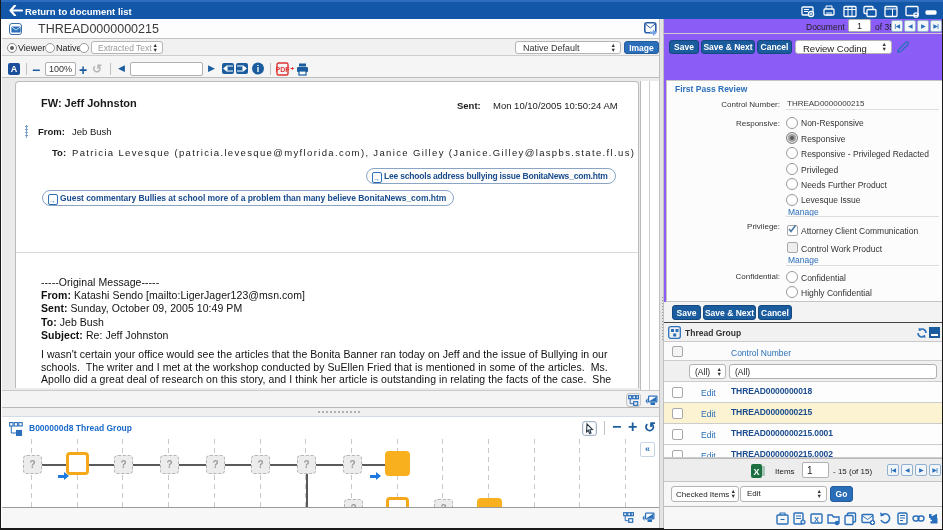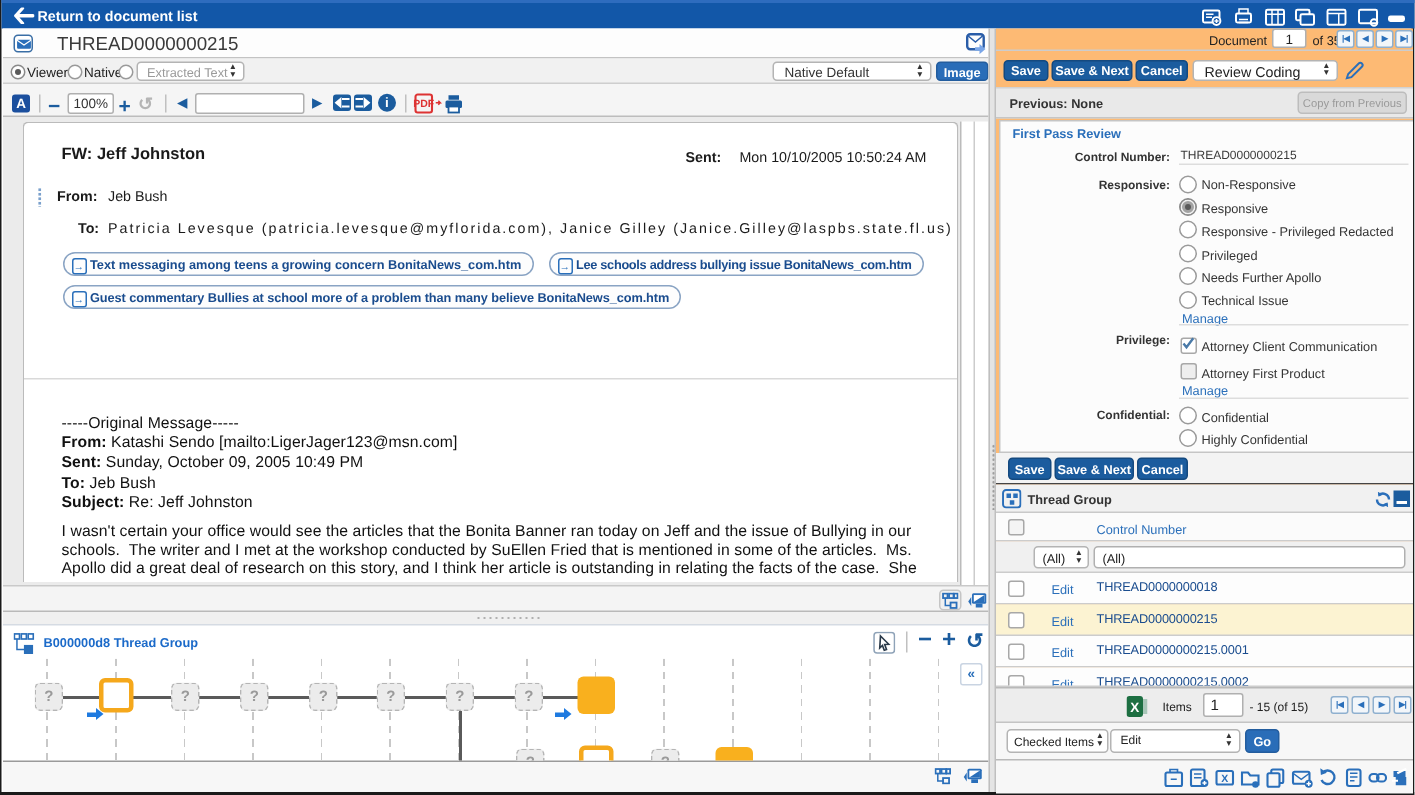--- a/index.html
+++ b/index.html
@@ -18,21 +18,21 @@
 #docbox { left:13px; top:3px; width:624px; height:307px; background:#fff; border:1px solid #bbb; border-radius:4px 4px 0 0; border-bottom:none; overflow:hidden; }
 #vscroll { left:638px; top:3px; width:19px; height:309px; background:#fff; border-left:1px solid #bbb; }
 #viewfoot { left:1px; top:390px; width:657px; height:18px; background:#f4f4f4; border-top:1px solid #c9c9c9; border-bottom:1px solid #b9b9b9; }
 #hsplit { left:1px; top:408px; width:657px; height:8px; background:#f0f0f0; }
 #tpanelhead { left:1px; top:416px; width:657px; height:23px; background:#fff; border-top:1px solid #d5dbe3; }
 #tviz { left:1px; top:439px; width:657px; height:69px; background:#fff; border-bottom:1px solid #9a9a9a; overflow:hidden; }
 #tfoot { left:1px; top:508px; width:657px; height:20px; background:#f7f7f7; }
 
 #vsplit { left:658px; top:19px; width:5px; height:509px; background:#e4e4e4; border-left:1px solid #bfbfbf; border-right:1px solid #bfbfbf; }
 
-#rp { left:663px; top:19px; width:278px; height:509px; background:#fdba74; }
+#rp { left:663px; top:19px; width:278px; height:509px; background:#8b5cf6; }
 .r1 { left:0; top:0; width:278px; height:15px; border-bottom:1px solid #ccc; }
 .r2 { left:0; top:15px; width:278px; height:43px; }
 .r3 { left:0; top:39px; width:278px; height:21px; background:#e9e9e9; border-top:1px solid #d2d2d2; border-bottom:1px solid #c6c6c6; }
 #form { left:2px; top:61px; width:276px; height:222px; background:#fcfcfc; border:1px solid #c5c5c5; border-right:none; }
 #fsave { left:0; top:283px; width:278px; height:20px; background:#f3f3f3; }
 #tg { left:0; top:303px; width:278px; height:206px; border-top:1.5px solid #444; }
 
 .btn { position:absolute; background:#1b5c9e; color:#fff; font-weight:bold; font-size:8.5px; text-align:center; border-radius:3px; border:1px solid #14497f; white-space:nowrap; }
 .sel { position:absolute; background:#fff; border:1px solid #b4b4b4; border-radius:3px; font-size:10px; color:#333; white-space:nowrap; }
 .sel .ud { position:absolute; right:4px; top:50%; transform:translateY(-50%); font-size:5.5px; color:#333; line-height:5px; }
@@ -43,25 +43,25 @@
 .radio.big { width:12px; height:12px; }
 .radio.big.on { background:#a2a2a2; box-shadow:inset 0 0 0 1px #f2f2f2; border-color:#8a8a8a; }
 .radio.big.on:after { left:3px; top:3px; width:4px; height:4px; background:#5a5a5a; }
 .check { position:absolute; width:11px; height:11px; background:#fff; border:1px solid #a8a8a8; border-radius:2px; }
 .navb { position:absolute; width:12px; height:12px; background:#f2f6fa; border:1px solid #8fb0cf; border-radius:2px; color:#2a6fba; font-size:5.5px; text-align:center; line-height:11px; font-weight:bold; overflow:hidden; letter-spacing:-0.5px; }
 .blue { color:#2a6fba; }
 .pill { position:absolute; height:16px; border:1px solid #8aa4c4; border-radius:9px; background:#fdfdfd; font-size:8.5px; font-weight:bold; color:#1a4c8e; line-height:15px; padding:0 7px 0 17px; white-space:nowrap; }
 .pill:before { content:""; position:absolute; left:5px; top:3px; width:8px; height:9px; border:1.2px solid #2a6fba; border-radius:2px; }
 .pill:after { content:"\2192"; position:absolute; left:6px; top:2px; font-size:7px; color:#2a6fba; }
 .bodytxt { font-size:10.5px; color:#111; line-height:13.8px; white-space:nowrap; letter-spacing:0.06px; }
-.flabel { position:absolute; left:0; width:113px; text-align:right; font-size:8px; font-weight:bold; color:#333; white-space:nowrap; }
+.flabel { position:absolute; left:0; width:113px; text-align:right; font-size:8px; font-weight:normal; color:#333; white-space:nowrap; }
 .fopt { position:absolute; left:134px; font-size:8.5px; color:#333; white-space:nowrap; }
 .tgrow { position:absolute; left:0; width:278px; height:21px; background:#fdfdfd; border-bottom:1px solid #ccc; }
 .tge { position:absolute; left:37px; top:6px; font-size:8.5px; color:#2a6fba; }
-.tgv { position:absolute; left:67px; top:4px; font-size:8.5px; font-weight:normal; color:#1a4c8e; letter-spacing:-0.1px; }
+.tgv { position:absolute; left:67px; top:4px; font-size:8.5px; font-weight:bold; color:#1a4c8e; letter-spacing:-0.1px; }
 #grid { background-image:repeating-linear-gradient(to right, transparent 0, transparent 29px, #c8c8c8 29px, #c8c8c8 30px, transparent 30px, transparent 45.7px); -webkit-mask-image:repeating-linear-gradient(to bottom, #000 0, #000 5px, transparent 5px, transparent 9px); mask-image:repeating-linear-gradient(to bottom, #000 0, #000 5px, transparent 5px, transparent 9px); }
 .qs { position:absolute; width:19px; height:19px; background:#ececec; border:1.5px dashed #b5b5b5; border-radius:4px; color:#9a9a9a; font-size:10px; font-weight:bold; text-align:center; line-height:17px; }
 .qs:after { content:"?"; }
 .arrow { position:absolute; width:0; height:0; }
 .arrow:before { content:""; position:absolute; left:0; top:2.5px; width:6px; height:3px; background:#1e7ae0; }
 .arrow:after { content:""; position:absolute; left:6px; top:0; border-left:5px solid #1e7ae0; border-top:4px solid transparent; border-bottom:4px solid transparent; }
 </style>
 </head>
 <body>
 <div id="page">
@@ -170,21 +170,20 @@
   <div id="viewer" class="abs">
     <div id="docbox" class="abs">
       <div class="abs" style="left:25px;top:15px;font-size:11px;font-weight:bold;color:#1a1a1a">FW: Jeff Johnston</div>
       <div class="abs" style="left:441px;top:18px;font-size:9.5px;font-weight:bold;color:#1a1a1a">Sent:</div>
       <div class="abs" style="left:477px;top:18px;font-size:9.5px;color:#1a1a1a">Mon 10/10/2005 10:50:24 AM</div>
       <div class="abs" style="left:9px;top:43px;width:3px;height:13px;background-image:radial-gradient(circle, #7aa0cc 1px, transparent 1.2px);background-size:3px 3px;"></div>
       <div class="abs" style="left:22px;top:44px;font-size:9.5px;font-weight:bold;color:#1a1a1a">From:</div>
       <div class="abs" style="left:56px;top:44px;font-size:9.5px;color:#1a1a1a">Jeb Bush</div>
       <div class="abs" style="left:36px;top:65px;font-size:9.5px;font-weight:bold;color:#1a1a1a">To:</div>
       <div class="abs" style="left:56px;top:65px;font-size:9.5px;color:#1a1a1a;letter-spacing:1.35px">Patricia Levesque (patricia.levesque@myflorida.com), Janice Gilley (Janice.Gilley@laspbs.state.fl.us)</div>
-      <div class="pill" style="left:26px;top:86px">Text messaging among teens a growing concern BonitaNews_com.htm</div>
       <div class="pill" style="left:26px;top:108px;letter-spacing:-0.05px">Guest commentary Bullies at school more of a problem than many believe BonitaNews_com.htm</div>
       <div class="pill" style="left:350px;top:86px;letter-spacing:-0.2px">Lee schools address bullying issue BonitaNews_com.htm</div>
       <div class="abs" style="left:0;top:170px;width:624px;height:1px;background:#d9d9d9"></div>
       <div class="abs bodytxt" style="left:25px;top:194px;line-height:13.2px">-----Original Message-----<br>
 <b>From:</b> Katashi Sendo [mailto:LigerJager123@msn.com]<br>
 <b>Sent:</b> Sunday, October 09, 2005 10:49 PM<br>
 <b>To:</b> Jeb Bush<br>
 <b>Subject:</b> Re: Jeff Johnston</div>
       <div class="abs bodytxt" style="left:25px;top:266px;line-height:12.7px">I wasn't certain your office would see the articles that the Bonita Banner ran today on Jeff and the issue of Bullying in our<br>
 schools.&nbsp; The writer and I met at the workshop conducted by SuEllen Fried that is mentioned in some of the articles.&nbsp; Ms.<br>
@@ -297,53 +296,49 @@
       <div class="btn" style="left:37px;top:6px;width:54px;height:14px;line-height:13px">Save &amp; Next</div>
       <div class="btn" style="left:93px;top:6px;width:35px;height:14px;line-height:13px">Cancel</div>
       <div class="sel" style="left:131px;top:6px;width:97px;height:14px">
           <span style="position:absolute;left:7px;top:2px;font-size:9.5px;color:#222">Review Coding</span>
           <span class="ud">▲<br>▼</span>
         </div>
       <svg class="abs" style="left:232px;top:6px" width="14" height="14" viewBox="0 0 15 15">
           <path d="M2 13 L3 10 L10.5 2.5 a1.6 1.6 0 0 1 2.3 2.3 L5.3 12.3 Z" fill="none" stroke="#2a6fba" stroke-width="1.4"></path>
         </svg>
     </div>
-    <div class="r3 abs">
-      <div class="abs" style="left:9px;top:5px;font-size:8.5px;font-weight:bold;color:#333">Previous: None</div>
-      <div class="abs" style="left:201px;top:2px;width:73px;height:15px;background:#d9d9d9;border:1px solid #bdbdbd;border-radius:3px;color:#9a9a9a;font-size:7.5px;text-align:center;line-height:14px">Copy from Previous</div>
-    </div>
     <div id="form" class="abs">
       <div class="abs" style="left:8px;top:3px;font-size:8.5px;font-weight:bold;color:#2a6fba">First Pass Review</div>
       <div class="flabel" style="top:19px">Control Number:</div>
       <div class="abs" style="left:120px;top:18px;font-size:8px;color:#3a3a3a">THREAD0000000215</div>
       <div class="abs" style="left:119px;top:28px;width:153px;height:1px;background:#ddd"></div>
       <div class="flabel" style="top:38px">Responsive:</div>
       <div class="radio big" style="left:119px;top:36px"></div>
         <div class="fopt" style="top:37px">Non-Responsive</div>
       <div class="radio big on" style="left:119px;top:51px"></div>
         <div class="fopt" style="top:53px">Responsive</div>
       <div class="radio big" style="left:119px;top:66px"></div>
         <div class="fopt" style="top:68px">Responsive - Privileged Redacted</div>
       <div class="radio big" style="left:119px;top:82px"></div>
         <div class="fopt" style="top:84px">Privileged</div>
       <div class="radio big" style="left:119px;top:97px"></div>
-        <div class="fopt" style="top:99px">Needs Further Apollo</div>
+        <div class="fopt" style="top:99px">Needs Further Product</div>
       <div class="radio big" style="left:119px;top:113px"></div>
-        <div class="fopt" style="top:114px">Technical Issue</div>
+        <div class="fopt" style="top:114px">Levesque Issue</div>
       <div class="abs blue" style="left:121px;top:126px;font-size:8.5px">Manage</div>
       <div class="abs" style="left:119px;top:135px;width:153px;height:1px;background:#ddd"></div>
       <div class="flabel" style="top:141px">Privilege:</div>
       <div class="check" style="left:120px;top:144px">
           <svg width="10" height="10" viewBox="0 0 10 10" style="position:absolute;left:-1px;top:-2px">
             <path d="M2 5 L4 7.5 L8.5 1.5" stroke="#4a7aa8" stroke-width="1.6" fill="none"></path>
           </svg>
         </div>
         <div class="fopt" style="top:145px">Attorney Client Communication</div>
       <div class="check" style="left:120px;top:161px;background:#eee"></div>
-        <div class="fopt" style="top:163px">Attorney First Product</div>
+        <div class="fopt" style="top:163px">Control Work Product</div>
       <div class="abs blue" style="left:121px;top:174px;font-size:8.5px">Manage</div>
       <div class="abs" style="left:119px;top:184px;width:153px;height:1px;background:#ddd"></div>
       <div class="flabel" style="top:191px">Confidential:</div>
       <div class="radio big" style="left:119px;top:190px"></div>
         <div class="fopt" style="top:192px">Confidential</div>
       <div class="radio big" style="left:119px;top:205px"></div>
         <div class="fopt" style="top:207px">Highly Confidential</div>
     </div>
     <div id="fsave" class="abs">
       <div class="btn" style="left:8px;top:3px;width:29px;height:15px;line-height:14px">Save</div>

